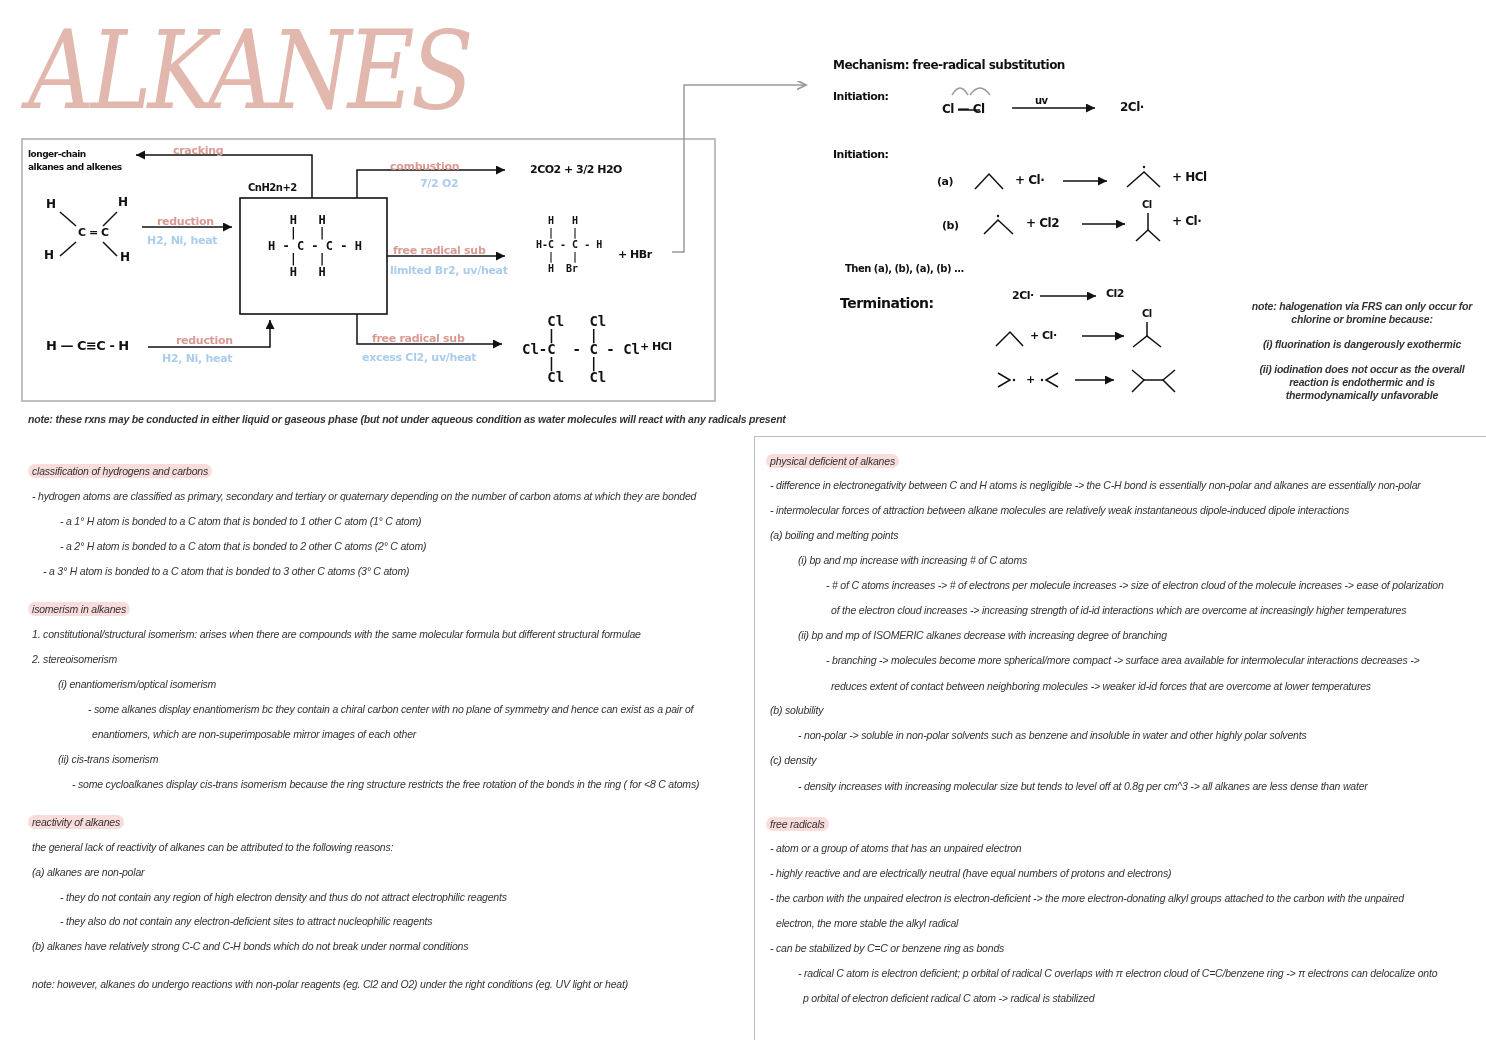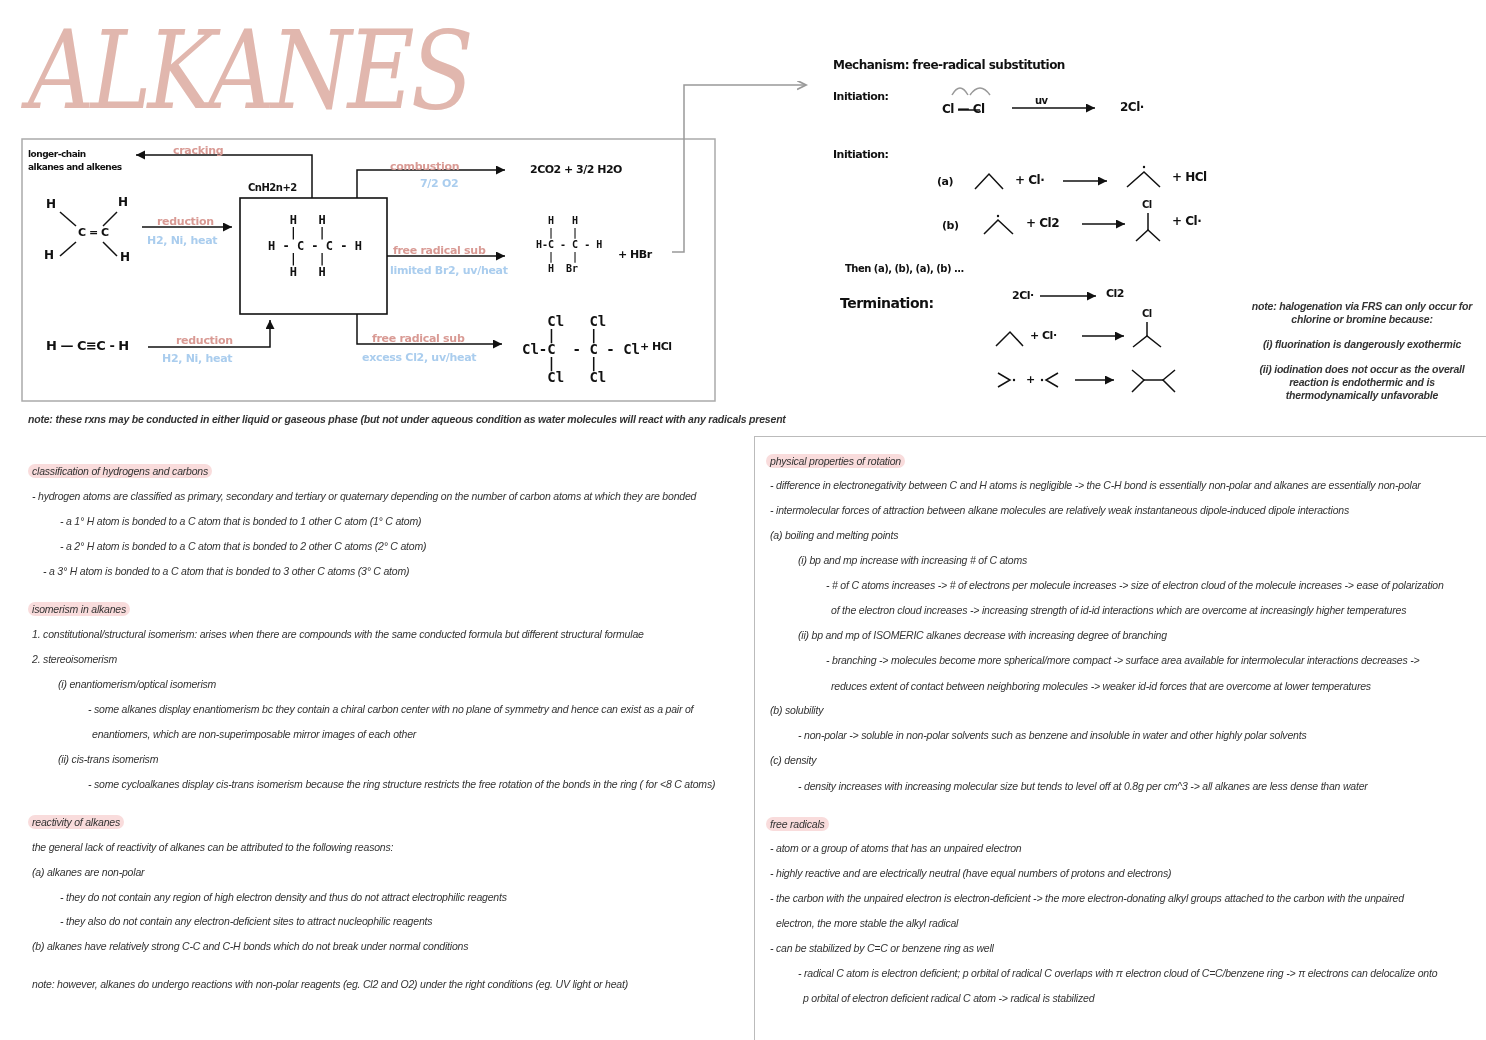--- a/index.html
+++ b/index.html
@@ -158,51 +158,51 @@
 
 <div class="abs" style="left:754px;top:436px;width:732px;height:604px;border-left:1.5px solid #bbb;border-top:1.5px solid #bbb"></div>
 
 <span class="line hl" style="left:28px;top:464px">classification of hydrogens and carbons</span>
 <span class="line" style="left:32px;top:490px">- hydrogen atoms are classified as primary, secondary and tertiary or quaternary depending on the number of carbon atoms at which they are bonded</span>
 <span class="line" style="left:60px;top:515px">- a 1° H atom is bonded to a C atom that is bonded to 1 other C atom (1° C atom)</span>
 <span class="line" style="left:60px;top:540px">- a 2° H atom is bonded to a C atom that is bonded to 2 other C atoms (2° C atom)</span>
 <span class="line" style="left:43px;top:565px">- a 3° H atom is bonded to a C atom that is bonded to 3 other C atoms (3° C atom)</span>
 
 <span class="line hl" style="left:28px;top:602px">isomerism in alkanes</span>
-<span class="line" style="left:32px;top:628px"><span>1. </span><span class="ul">constitutional/structural isomerism</span><span>: arises when there are compounds with the same conducted formula but different structural formulae</span></span>
+<span class="line" style="left:32px;top:628px"><span>1. </span><span class="ul">constitutional/structural isomerism</span><span>: arises when there are compounds with the same molecular formula but different structural formulae</span></span>
 <span class="line" style="left:32px;top:653px"><span>2. </span><span class="ul">stereoisomerism</span></span>
 <span class="line" style="left:58px;top:678px">(i) enantiomerism/optical isomerism</span>
 <span class="line" style="left:88px;top:703px">- some alkanes display enantiomerism bc they contain a chiral carbon center with no plane of symmetry and hence can exist as a pair of</span>
 <span class="line" style="left:92px;top:728px">enantiomers, which are non-superimposable mirror images of each other</span>
 <span class="line" style="left:58px;top:753px">(ii) cis-trans isomerism</span>
-<span class="line" style="left:88px;top:778px">- some cycloalkanes display cis-trans isomerism because the ring structure restricts the free rotation of the bonds in the ring ( for &lt;8 C atoms)</span>
+<span class="line" style="left:72px;top:778px">- some cycloalkanes display cis-trans isomerism because the ring structure restricts the free rotation of the bonds in the ring ( for &lt;8 C atoms)</span>
 
 <span class="line hl" style="left:28px;top:815px">reactivity of alkanes</span>
 <span class="line" style="left:32px;top:841px"><span>the </span><span class="ul">general lack of reactivity</span><span> of alkanes can be attributed to the following reasons:</span></span>
 <span class="line" style="left:32px;top:866px">(a) alkanes are non-polar</span>
 <span class="line" style="left:60px;top:891px">- they do not contain any region of high electron density and thus do not attract electrophilic reagents</span>
 <span class="line" style="left:60px;top:915px">- they also do not contain any electron-deficient sites to attract nucleophilic reagents</span>
 <span class="line" style="left:32px;top:940px">(b) alkanes have relatively strong C-C and C-H bonds which do not break under normal conditions</span>
 <span class="line" style="left:32px;top:978px">note: however, alkanes do undergo reactions with non-polar reagents (eg. Cl2 and O2) under the right conditions (eg. UV light or heat)</span>
 
-<span class="line hl" style="left:766px;top:454px">physical properties of rotation</span>
+<span class="line hl" style="left:766px;top:454px">physical deficient of alkanes</span>
 <span class="line" style="left:770px;top:479px">- difference in electronegativity between C and H atoms is negligible -&gt; the C-H bond is essentially non-polar and alkanes are essentially non-polar</span>
 <span class="line" style="left:770px;top:504px">- intermolecular forces of attraction between alkane molecules are relatively weak instantaneous dipole-induced dipole interactions</span>
 <span class="line" style="left:770px;top:529px">(a) boiling and melting points</span>
 <span class="line" style="left:798px;top:554px">(i) bp and mp increase with increasing # of C atoms</span>
 <span class="line" style="left:826px;top:579px">- # of C atoms increases -&gt; # of electrons per molecule increases -&gt; size of electron cloud of the molecule increases -&gt; ease of polarization</span>
 <span class="line" style="left:831px;top:604px">of the electron cloud increases -&gt; increasing strength of id-id interactions which are overcome at increasingly higher temperatures</span>
 <span class="line" style="left:798px;top:629px">(ii) bp and mp of ISOMERIC alkanes decrease with increasing degree of branching</span>
 <span class="line" style="left:826px;top:654px">- branching -&gt; molecules become more spherical/more compact -&gt; surface area available for intermolecular interactions decreases -&gt;</span>
 <span class="line" style="left:831px;top:680px">reduces extent of contact between neighboring molecules -&gt; weaker id-id forces that are overcome at lower temperatures</span>
 <span class="line" style="left:770px;top:704px">(b) solubility</span>
 <span class="line" style="left:798px;top:729px">- non-polar -&gt; soluble in non-polar solvents such as benzene and insoluble in water and other highly polar solvents</span>
 <span class="line" style="left:770px;top:754px">(c) density</span>
 <span class="line" style="left:798px;top:780px">- density increases with increasing molecular size but tends to level off at 0.8g per cm^3  -&gt; all alkanes are less dense than water</span>
 
 <span class="line hl" style="left:766px;top:817px">free radicals</span>
 <span class="line" style="left:770px;top:842px">- atom or a group of atoms that has an unpaired electron</span>
 <span class="line" style="left:770px;top:867px">- highly reactive and are electrically neutral (have equal numbers of protons and electrons)</span>
 <span class="line" style="left:770px;top:892px">- the carbon with the unpaired electron is electron-deficient -&gt; the more electron-donating alkyl groups attached to the carbon with the unpaired</span>
 <span class="line" style="left:776px;top:917px">electron, the more stable the alkyl radical</span>
-<span class="line" style="left:770px;top:942px">- can be stabilized by C=C or benzene ring as well</span>
+<span class="line" style="left:770px;top:942px">- can be stabilized by C=C or benzene ring as bonds</span>
 <span class="line" style="left:798px;top:967px">- radical C atom is electron deficient; p orbital of radical C overlaps with π electron cloud of C=C/benzene ring -&gt; π electrons can delocalize onto</span>
 <span class="line" style="left:803px;top:992px">p orbital of electron deficient radical C atom -&gt; radical is stabilized</span>
 
 </body></html>

